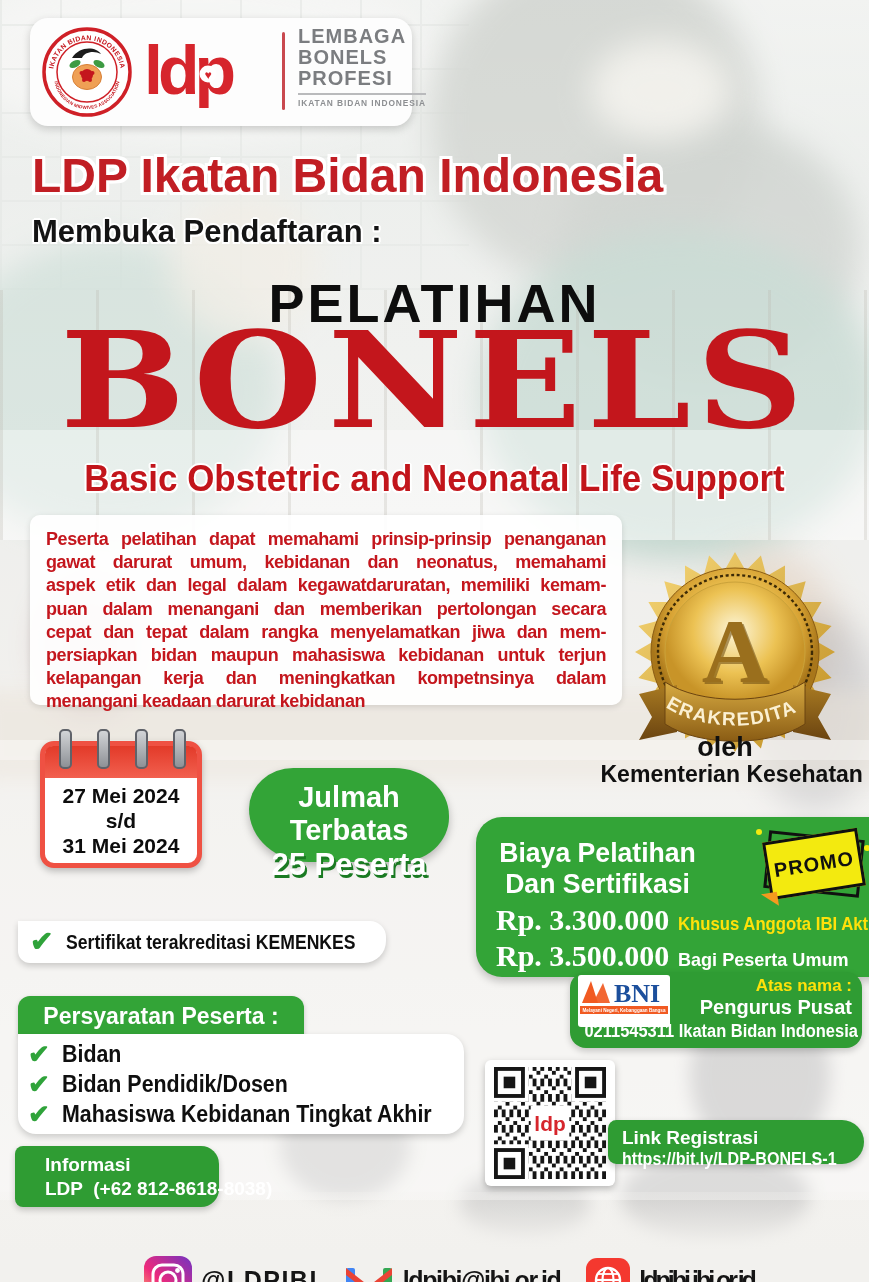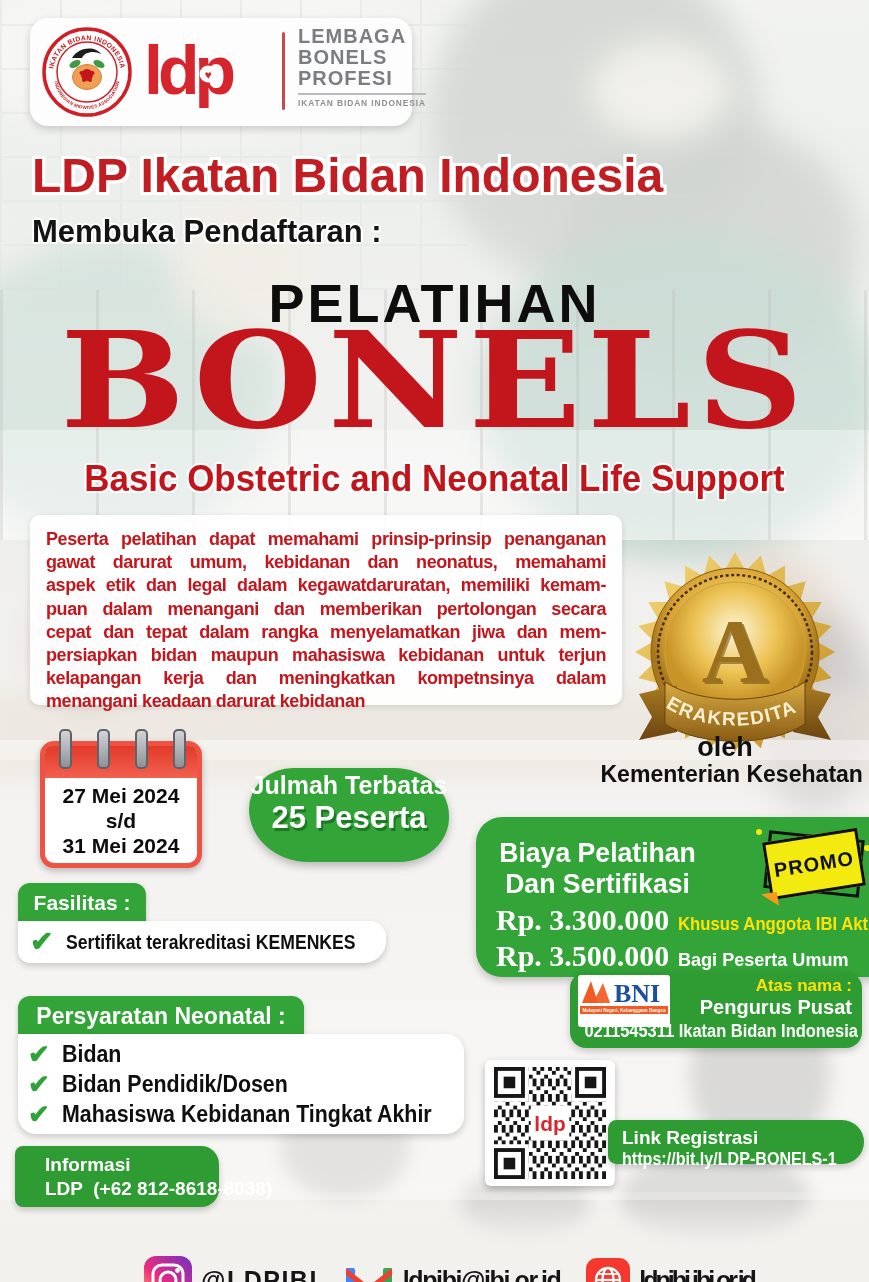--- a/index.html
+++ b/index.html
@@ -45,21 +45,21 @@
   .oleh{left:615px;top:732px;width:220px;text-align:center;font-size:27px;font-weight:bold;color:#101010;}
   .kemenkes{left:595px;top:760px;width:272px;text-align:center;font-size:24px;font-weight:bold;color:#101010;white-space:nowrap;transform:scaleX(.96);transform-origin:center;}
   
   .calendar{left:40px;top:741px;width:152px;height:117px;background:#fff;border:5px solid #ef5143;border-radius:14px;box-shadow:0 3px 7px rgba(0,0,0,.25);}
   .cal-top{height:32px;background:linear-gradient(#e23a29,#f2604f);border-radius:8px 8px 0 0;}
   .ring{position:absolute;top:-17px;width:9px;height:36px;background:linear-gradient(#d2d4d7,#8e9196);border:2px solid #60636a;border-radius:5px;}
   .cal-dates{margin-top:5px;text-align:center;font-size:21px;line-height:25px;font-weight:bold;color:#0d0d0d;}
   
   .quota{left:249px;top:768px;width:200px;height:94px;background:#33a437;
     border-radius:52px 64px 58px 70px / 48px 56px 52px 62px;box-shadow:0 4px 8px rgba(0,0,0,.25);text-align:center;}
-  .quota-l1{margin-top:3px;color:#fff;font-weight:bold;font-size:25px;}
+  .quota-l1{margin-top:13px;color:#fff;font-weight:bold;font-size:29px;}
   .quota-l2{color:#fff;font-weight:bold;font-size:31px;text-shadow:2px 3px 0 #1a7a22;}
   
   .fees{left:476px;top:817px;width:430px;height:160px;background:#33a437;border-radius:26px;box-shadow:0 4px 9px rgba(0,0,0,.22);}
   .fees-title{position:absolute;left:18px;top:20px;width:218px;text-align:center;color:#fff;font-weight:bold;font-size:28px;line-height:31px;transform:scaleX(.95);transform-origin:left;}
   .promo-wrap{position:absolute;right:44px;top:18px;width:96px;height:58px;}
   .promo-outline{position:absolute;inset:0;border:3px solid #101010;transform:rotate(6deg);}
   .promo-tag{position:absolute;inset:0;background:#f3ea0f;border:3px solid #101010;transform:rotate(-9deg);
     display:flex;align-items:center;justify-content:center;font-size:20px;font-weight:bold;color:#101010;letter-spacing:1px;}
   .promo-fold{position:absolute;left:-4px;bottom:-14px;width:0;height:0;border-left:16px solid transparent;border-top:14px solid #f59a1f;transform:rotate(-9deg);}
   .promo-dot{position:absolute;width:6px;height:6px;border-radius:50%;background:#f3ea0f;}
@@ -282,27 +282,26 @@
           <text x="36" y="27" font-family="Liberation Serif, serif" font-size="26" font-weight="bold" fill="#1c4f9c">BNI</text>
           <rect x="2" y="31" width="88" height="8" fill="#f15a22"></rect>
           <text x="46" y="37" text-anchor="middle" font-size="4.6" font-weight="bold" fill="#ffffff">Melayani Negeri, Kebanggaan Bangsa</text>
         </svg>
       </div>
       <div class="atas">Atas nama :</div>
       <div class="holder">Pengurus Pusat</div>
       <div class="account">0211545311 Ikatan Bidan Indonesia</div>
     </div>
 
-    <div class="abs fac-tab">Fasilitas :</div>
     <div class="abs fac-bar">
       <span class="check fac-check">✔</span>
       <span class="fac-text">Sertifikat terakreditasi KEMENKES</span>
     </div>
 
-    <div class="abs req-tab">Persyaratan Neonatal :</div>
+    <div class="abs req-tab">Persyaratan Peserta :</div>
     <div class="abs req-box">
       <div class="req-row">
         <span class="check">✔</span>
         <span class="req-text">Bidan</span>
       </div>
       <div class="req-row">
         <span class="check">✔</span>
         <span class="req-text">Bidan Pendidik/Dosen</span>
       </div>
       <div class="req-row">

